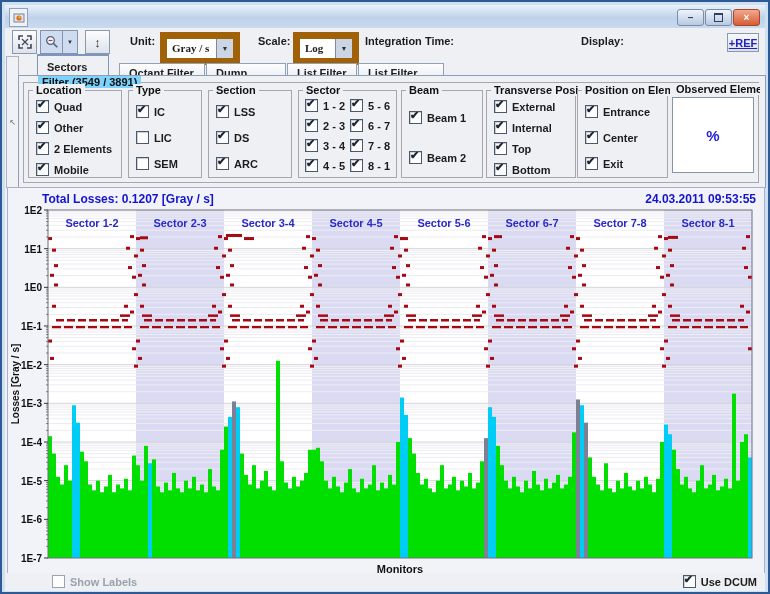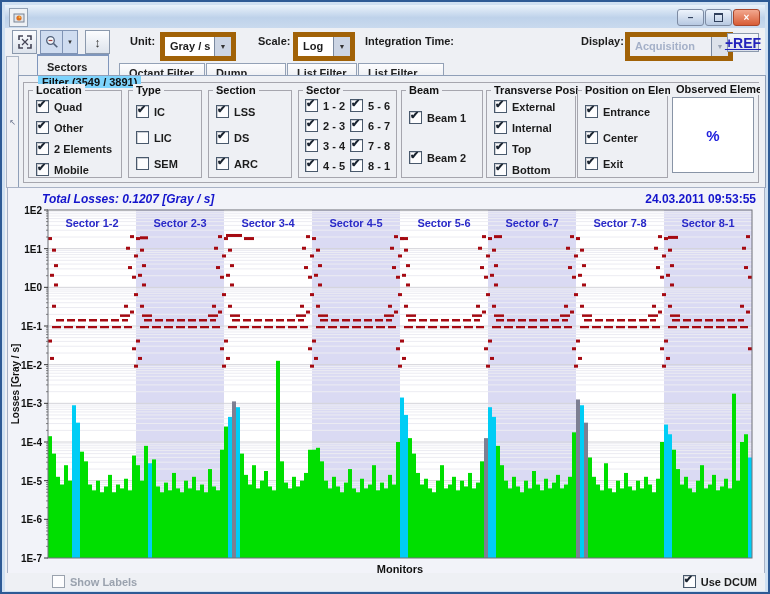--- a/index.html
+++ b/index.html
@@ -16,29 +16,29 @@
     display:flex;align-items:center;justify-content:center;line-height:1;}
   #btn-min{right:61px}
   #btn-max{right:33px}
   #btn-close{right:5px;background:linear-gradient(#f2a88f,#d85c35);border-color:#a8452a;color:#fff;}
   #maxglyph{width:7px;height:6px;border:1px solid #30405c;border-top:2px solid #30405c;display:block;}
   
   #toolbar{position:absolute;left:3px;top:26px;right:3px;height:27px;background:#eef0f4;}
   .tbtn{position:absolute;top:2px;width:23px;height:22px;border:1px solid #8b99ad;background:linear-gradient(#fbfcfe,#dde3ec);
     display:flex;align-items:center;justify-content:center;color:#333;}
   .tlabel{position:absolute;top:7px;font-size:11px;font-weight:bold;color:#1c1c1c;white-space:nowrap;}
-  .combo{position:absolute;top:4px;height:19px;border:5px solid #a16207;background:#fff;display:flex;align-items:stretch;}
+  .combo{position:absolute;top:4px;height:19px;border:7px solid #a16207;background:#fff;display:flex;align-items:stretch;font-family:Liberation Serif, serif;}
   .combo .cval{flex:1;font-size:11px;font-weight:bold;color:#1c1c1c;padding:3px 5px 0 5px;white-space:nowrap;overflow:hidden;}
   .combo .carrow{width:16px;border-left:1px solid #7b8aa0;background:#ccd5e4;color:#333;font-size:7px;
     display:flex;align-items:center;justify-content:center;}
   .combo.focus .cval{background:#a9c0da;}
   .combo.disabled .cval{background:#edeff4;color:#a4b0c8;font-weight:bold;}
   .combo.disabled .carrow{background:#dde2ea;color:#98a2b4;}
   #refbtn{position:absolute;top:5px;height:17px;width:30px;border:1px solid #8b99ad;background:linear-gradient(#f6f8fb,#dbe1ea);
-    color:#2222bb;font-size:14px;font-weight:bold;display:flex;align-items:center;justify-content:center;text-decoration:underline;}
+    color:#2222bb;font-size:11px;font-weight:bold;display:flex;align-items:center;justify-content:center;text-decoration:underline;}
   
   #sidestrip{position:absolute;left:4px;top:54px;width:11px;height:130px;background:#f0f1f5;
     border:1px solid #aab4c4;color:#66708a;font-size:8px;display:flex;align-items:center;justify-content:center;}
   .tab{position:absolute;top:61px;height:31px;border:1px solid #93a1b6;border-bottom:none;
     background:linear-gradient(#fdfdfe,#d8dde5);font-size:11px;font-weight:bold;color:#222;
     padding:3px 9px 0 9px;box-sizing:border-box;}
   .tab.sel{top:52px;height:22px;background:#eef0f4;border-color:#7f96bc;border-top:2px solid #7f96bc;padding-top:5px;}
   #tabcontent{position:absolute;left:16px;top:73px;width:746px;height:111px;border:1px solid #8f9fb8;background:#eef0f4;}
   #filterbox{position:absolute;left:21px;top:80px;width:734px;height:99px;border:1px solid #a6a6ae;}
   #filterlegend{position:absolute;left:36px;top:74px;background:#7dd3fc;padding:0 4px;font-size:11px;font-weight:bold;color:#111;}
@@ -49,21 +49,21 @@
   .cb{position:absolute;display:flex;align-items:center;gap:5px;font-size:11px;font-weight:bold;color:#1c1c1c;white-space:nowrap;}
   .cb .box{width:11px;height:11px;background:#fdfdfe;border:1px solid #49596c;position:relative;flex:0 0 auto;
     box-shadow:inset 1px 1px 0 rgba(60,70,90,.25);}
   .cb.checked .box::after{content:"\2714";position:absolute;left:0px;top:-3px;font-size:11px;color:#1b2430;}
   .cb.disabled{color:#9aa2ae;margin-left:36px;}
   .cb.disabled .box{border-color:#9aa2ae;box-shadow:none;}
   #obsbox{position:absolute;left:3px;top:7px;right:3px;bottom:3px;background:#fff;border:1px solid #8894a6;
     display:flex;align-items:center;justify-content:center;font-size:15px;font-weight:bold;color:#2222dd;}
   
   #chartpanel{position:absolute;left:5px;top:185px;width:756px;height:385px;background:#f2f3f9;border:1px solid #a8b2c6;}
-  #losses-title{position:absolute;left:34px;top:4px;font-size:12px;font-weight:bold;color:#1414cc;font-style:italic;}
+  #losses-title{position:absolute;left:34px;top:4px;font-size:12px;font-weight:bold;color:#1414cc;}
   #stamp{position:absolute;right:8px;top:4px;font-size:12px;font-weight:bold;color:#1414cc;}
   #chart-svg{position:absolute;left:0px;top:17px;}
   
   #footer{position:absolute;left:3px;right:3px;top:571px;height:18px;background:#eef0f4;}
 </style>
 </head>
 <body>
 
 <div id="win">
 
@@ -109,24 +109,20 @@
 
     <span class="tlabel" style="left:253px">Scale:</span>
     <div class="combo" style="left:288px;width:52px">
       <span class="cval">Log</span>
       <span class="carrow">▼</span>
     </div>
 
     <span class="tlabel" style="left:360px">Integration Time:</span>
 
     <span class="tlabel" style="left:576px">Display:</span>
-    <div class="combo disabled" style="left:620px;width:98px">
-      <span class="cval">Acquisition</span>
-      <span class="carrow">▼</span>
-    </div>
     <div id="refbtn" style="left:722px">+REF</div>
   </div>
 
   <div id="sidestrip">
       <span>↖</span>
     </div>
 
   <div class="tab sel" style="left:35px;width:72px">Sectors Filter</div>
   <div class="tab" style="left:117px;width:86px">Octant Filter</div>
   <div class="tab" style="left:204px;width:80px">Dump Filter</div>

